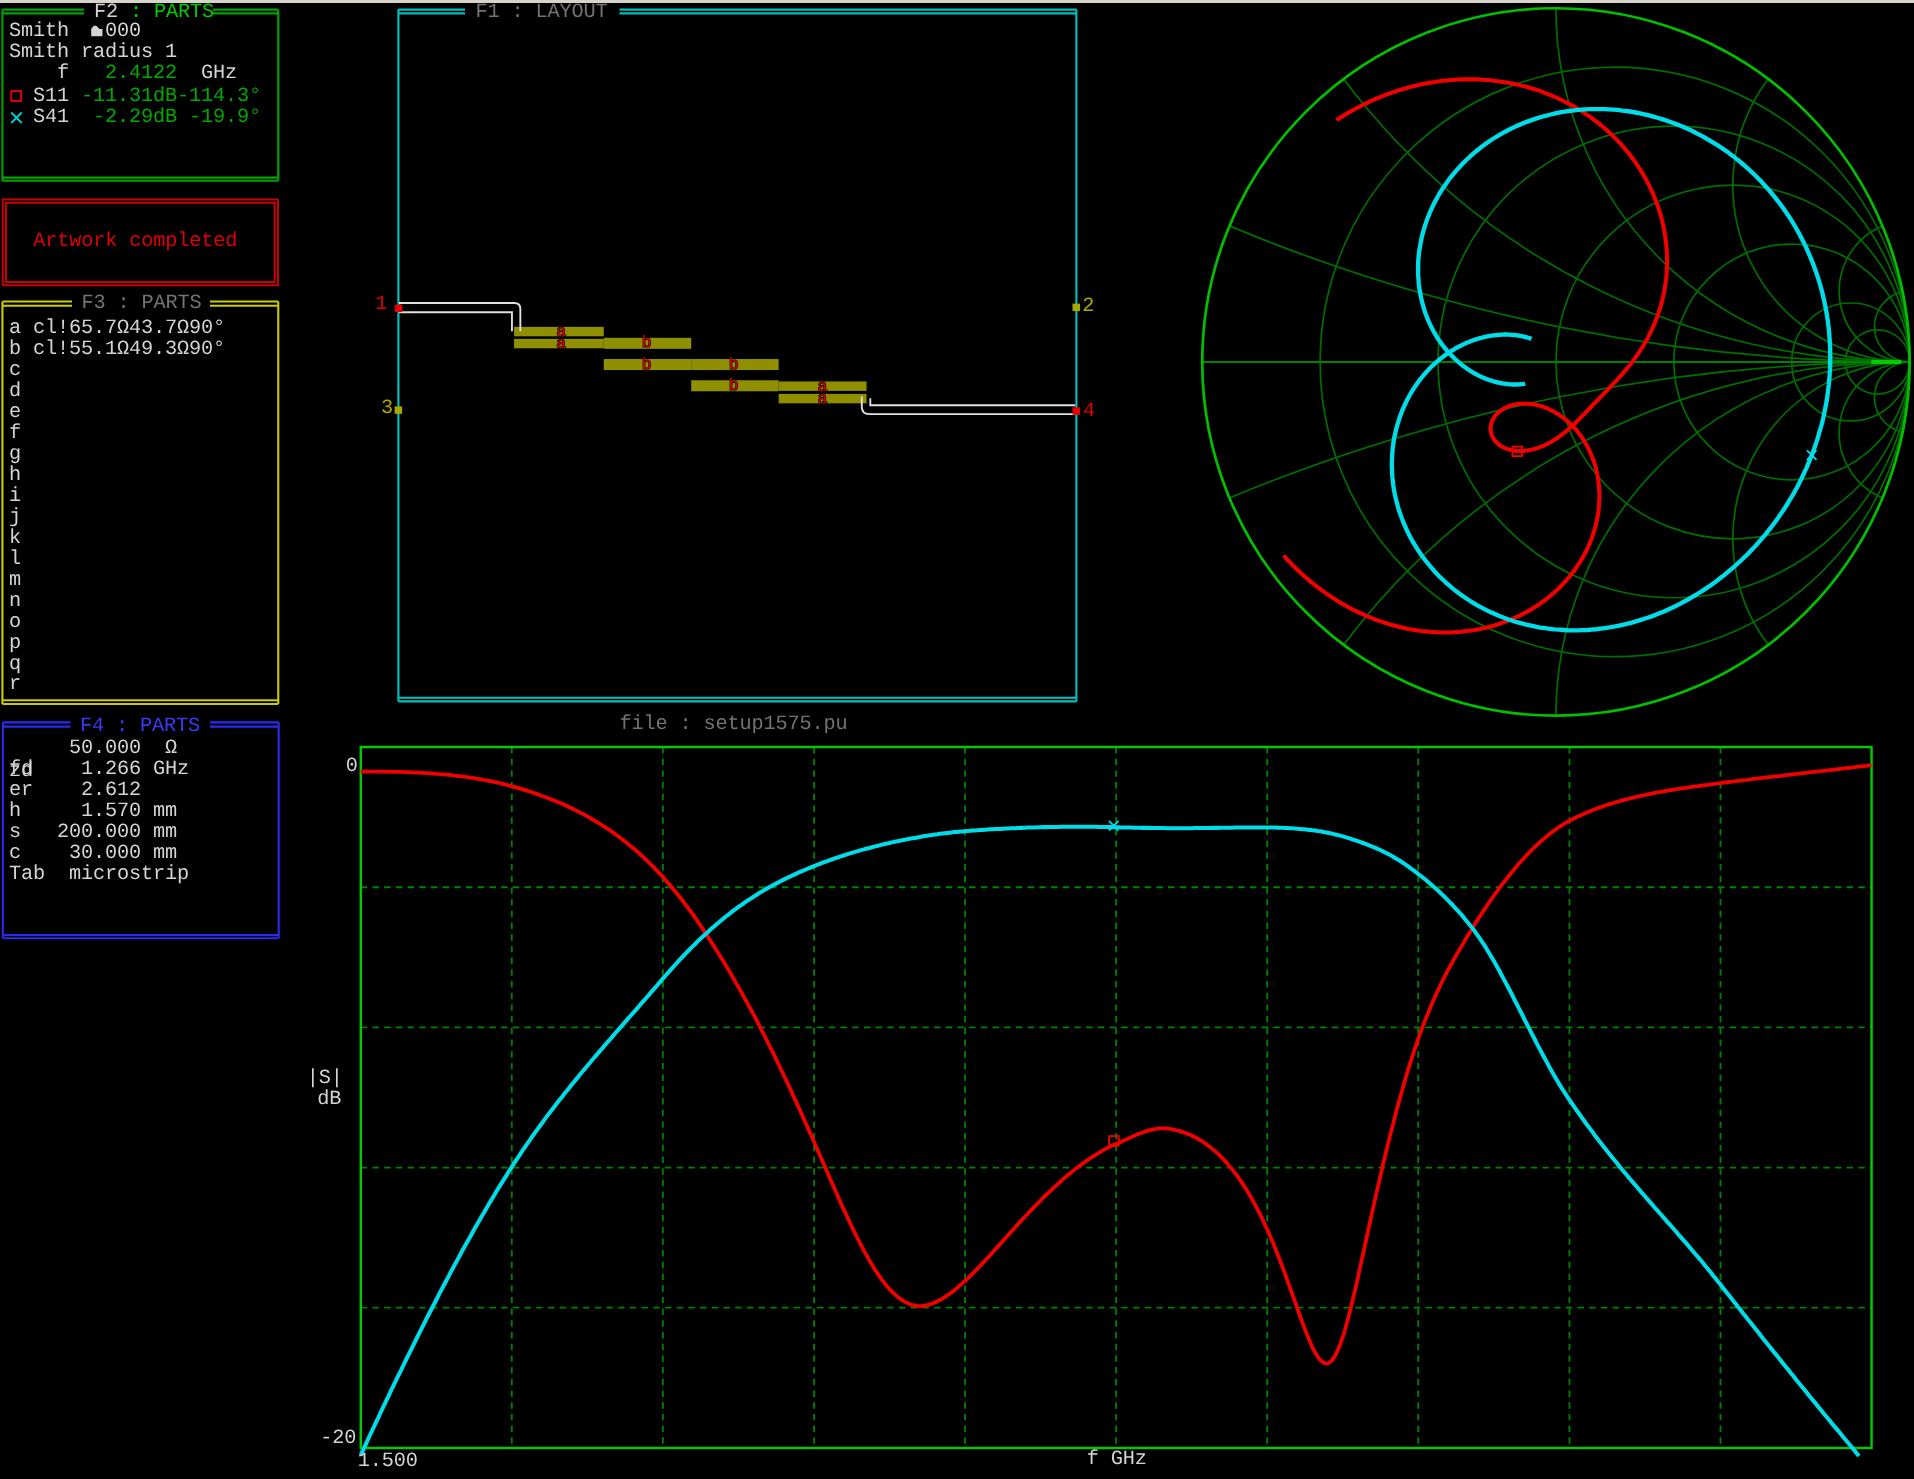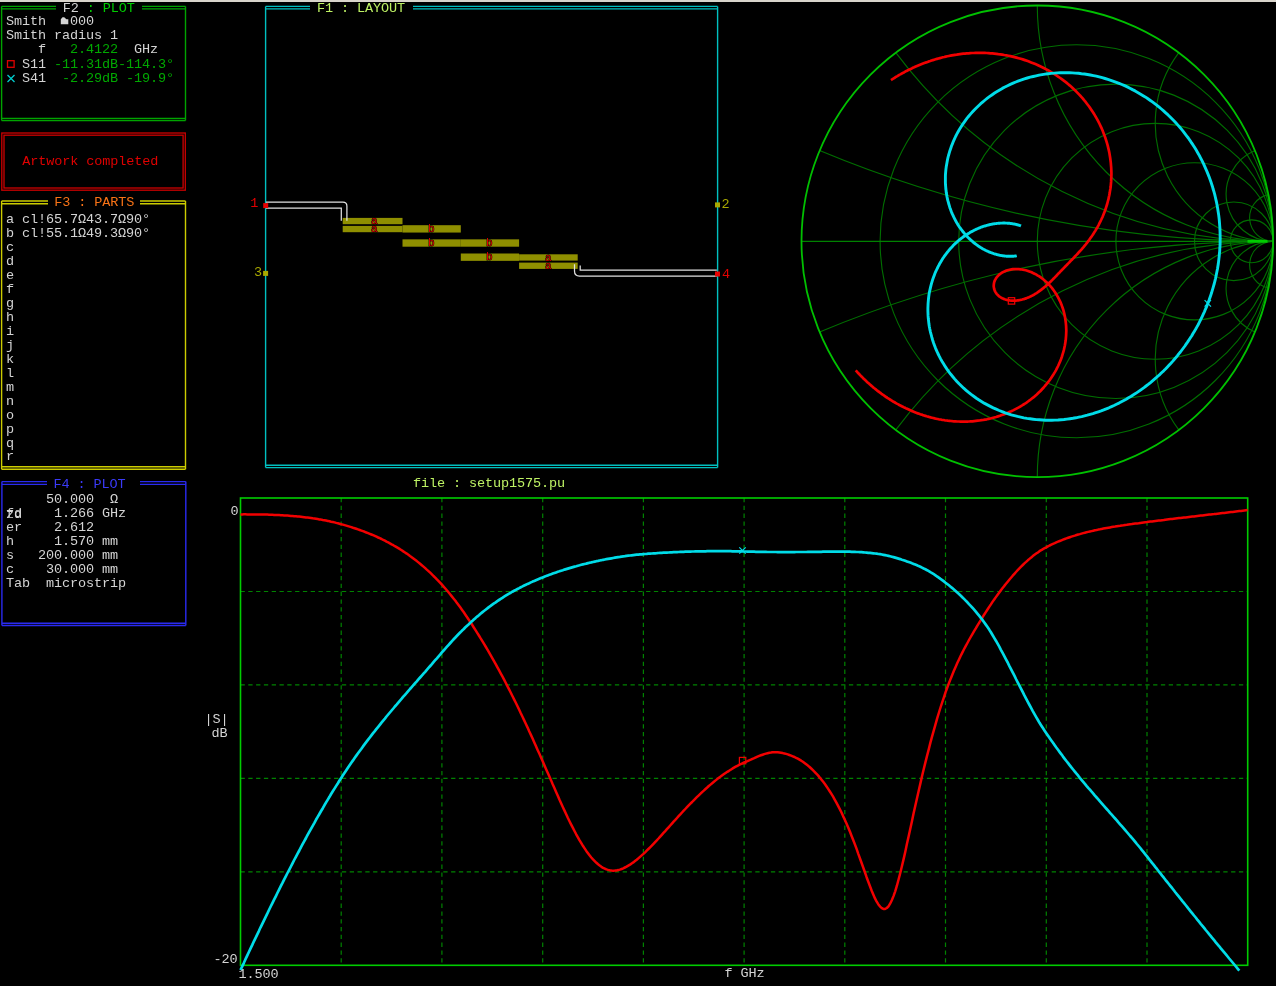--- a/index.html
+++ b/index.html
@@ -1,18 +1,18 @@
 <!DOCTYPE html>
 <html><head><meta charset="utf-8"><style>
 html,body{margin:0;padding:0;background:#000;}
 #scr{position:relative;width:1276px;height:986px;background:#000;overflow:hidden;
   font-family:"Liberation Mono",monospace;-webkit-font-smoothing:antialiased;}
 .t{position:absolute;font-size:13.5px;line-height:13.5px;white-space:pre;letter-spacing:-0.1px;}
-.wh{color:#d4d4d4} .gr{color:#00a800} .gb{color:#00cc00} .ye{color:#f97316}
-.bl{color:#3a3af8} .cy{color:#bef264} .rd{color:#e00000} .rd2{color:#e00000}
+.wh{color:#d4d4d4} .gr{color:#00a800} .gb{color:#00cc00} .ye{color:#737373}
+.bl{color:#3a3af8} .cy{color:#737373} .rd{color:#e00000} .rd2{color:#e00000}
 .ol{color:#a8a800}
 #top{position:absolute;left:0;top:0;width:1276px;height:1.5px;background:#d8d4cb}
 svg{position:absolute;left:0;top:0}
 </style></head><body>
 <div id="scr">
 <svg width="1276" height="986" viewBox="0 0 1276 986">
 <g stroke="#00a400" stroke-width="1.4" fill="none">
 <line x1="1.6" y1="6.4" x2="1.6" y2="120.5"></line>
 <line x1="185.5" y1="6.4" x2="185.5" y2="120.5"></line>
 <line x1="1.6" y1="6.4" x2="56" y2="6.4"></line>
@@ -132,21 +132,21 @@
 <polyline points="240.5,514.4 242.2,514.4 243.9,514.3 245.5,514.3 247.2,514.4 248.9,514.4 250.6,514.4 252.3,514.4 253.9,514.4 255.6,514.4 257.3,514.4 259.0,514.5 260.6,514.5 262.3,514.5 264.0,514.6 265.7,514.6 267.4,514.6 269.0,514.7 270.7,514.8 272.4,514.8 274.1,514.9 275.8,515.0 277.4,515.0 279.1,515.1 280.8,515.2 282.5,515.3 284.1,515.4 285.8,515.5 287.5,515.6 289.2,515.7 290.9,515.9 292.5,516.0 294.2,516.2 295.9,516.3 297.6,516.5 299.3,516.6 300.9,516.8 302.6,517.0 304.3,517.2 306.0,517.4 307.6,517.6 309.3,517.8 311.0,518.0 312.7,518.3 314.4,518.5 316.0,518.8 317.7,519.1 319.4,519.4 321.1,519.6 322.8,520.0 324.4,520.3 326.1,520.6 327.8,520.9 329.5,521.3 331.1,521.7 332.8,522.0 334.5,522.4 336.2,522.9 337.9,523.3 339.5,523.7 341.2,524.2 342.9,524.6 344.6,525.1 346.3,525.6 347.9,526.1 349.6,526.6 351.3,527.1 353.0,527.7 354.6,528.2 356.3,528.8 358.0,529.4 359.7,530.0 361.4,530.6 363.0,531.2 364.7,531.8 366.4,532.5 368.1,533.1 369.8,533.8 371.4,534.5 373.1,535.2 374.8,535.9 376.5,536.7 378.2,537.5 379.8,538.2 381.5,539.0 383.2,539.9 384.9,540.7 386.5,541.6 388.2,542.4 389.9,543.3 391.6,544.3 393.3,545.2 394.9,546.2 396.6,547.2 398.3,548.2 400.0,549.2 401.7,550.3 403.3,551.4 405.0,552.5 406.7,553.6 408.4,554.8 410.0,556.0 411.7,557.2 413.4,558.5 415.1,559.8 416.8,561.1 418.4,562.4 420.1,563.8 421.8,565.2 423.5,566.6 425.2,568.1 426.8,569.6 428.5,571.1 430.2,572.7 431.9,574.3 433.5,576.0 435.2,577.6 436.9,579.4 438.6,581.1 440.3,582.9 441.9,584.7 443.6,586.6 445.3,588.5 447.0,590.5 448.7,592.5 450.3,594.5 452.0,596.6 453.7,598.7 455.4,600.8 457.0,603.1 458.7,605.3 460.4,607.6 462.1,609.9 463.8,612.3 465.4,614.7 467.1,617.2 468.8,619.7 470.5,622.2 472.2,624.8 473.8,627.5 475.5,630.1 477.2,632.8 478.9,635.5 480.5,638.2 482.2,640.9 483.9,643.7 485.6,646.5 487.3,649.4 488.9,652.2 490.6,655.2 492.3,658.1 494.0,661.1 495.7,664.1 497.3,667.1 499.0,670.2 500.7,673.3 502.4,676.4 504.1,679.6 505.7,682.8 507.4,686.1 509.1,689.4 510.8,692.7 512.4,696.0 514.1,699.4 515.8,702.8 517.5,706.3 519.2,709.8 520.8,713.3 522.5,716.8 524.2,720.4 525.9,724.0 527.6,727.6 529.2,731.3 530.9,734.9 532.6,738.6 534.3,742.4 535.9,746.1 537.6,749.9 539.3,753.6 541.0,757.4 542.7,761.2 544.3,765.0 546.0,768.9 547.7,772.7 549.4,776.6 551.1,780.4 552.7,784.3 554.4,788.1 556.1,791.9 557.8,795.7 559.4,799.5 561.1,803.3 562.8,807.0 564.5,810.6 566.2,814.2 567.8,817.8 569.5,821.2 571.2,824.6 572.9,827.9 574.6,831.2 576.2,834.3 577.9,837.3 579.6,840.3 581.3,843.1 582.9,845.8 584.6,848.4 586.3,850.9 588.0,853.2 589.7,855.4 591.3,857.5 593.0,859.4 594.7,861.1 596.4,862.8 598.1,864.3 599.7,865.6 601.4,866.8 603.1,867.8 604.8,868.6 606.4,869.4 608.1,869.9 609.8,870.3 611.5,870.6 613.2,870.7 614.8,870.6 616.5,870.4 618.2,870.1 619.9,869.6 621.6,869.0 623.2,868.3 624.9,867.5 626.6,866.7 628.3,865.7 630.0,864.7 631.6,863.5 633.3,862.4 635.0,861.1 636.7,859.8 638.3,858.4 640.0,856.9 641.7,855.4 643.4,853.9 645.1,852.3 646.7,850.7 648.4,849.0 650.1,847.3 651.8,845.6 653.5,843.8 655.1,842.1 656.8,840.3 658.5,838.5 660.2,836.6 661.8,834.8 663.5,832.9 665.2,831.1 666.9,829.2 668.6,827.3 670.2,825.5 671.9,823.6 673.6,821.7 675.3,819.9 677.0,818.0 678.6,816.2 680.3,814.4 682.0,812.5 683.7,810.7 685.3,809.0 687.0,807.2 688.7,805.4 690.4,803.7 692.1,802.0 693.7,800.3 695.4,798.6 697.1,796.9 698.8,795.3 700.5,793.7 702.1,792.1 703.8,790.6 705.5,789.0 707.2,787.5 708.8,786.0 710.5,784.6 712.2,783.2 713.9,781.8 715.6,780.4 717.2,779.1 718.9,777.8 720.6,776.6 722.3,775.3 724.0,774.1 725.6,773.0 727.3,771.8 729.0,770.8 730.7,769.7 732.3,768.7 734.0,767.7 735.7,766.7 737.4,765.8 739.1,764.9 740.7,764.1 742.4,763.3 744.1,762.5 745.8,761.8 747.5,761.1 749.1,760.3 750.8,759.6 752.5,758.8 754.2,758.1 755.9,757.3 757.5,756.6 759.2,755.9 760.9,755.3 762.6,754.7 764.2,754.1 765.9,753.6 767.6,753.2 769.3,752.8 771.0,752.6 772.6,752.3 774.3,752.2 776.0,752.2 777.7,752.3 779.4,752.5 781.0,752.8 782.7,753.1 784.4,753.5 786.1,753.9 787.7,754.4 789.4,755.0 791.1,755.6 792.8,756.3 794.5,757.0 796.1,757.9 797.8,758.7 799.5,759.7 801.2,760.7 802.9,761.8 804.5,763.0 806.2,764.3 807.9,765.6 809.6,767.0 811.2,768.5 812.9,770.1 814.6,771.8 816.3,773.6 818.0,775.4 819.6,777.4 821.3,779.4 823.0,781.6 824.7,783.8 826.4,786.2 828.0,788.6 829.7,791.2 831.4,793.9 833.1,796.7 834.7,799.6 836.4,802.6 838.1,805.8 839.8,809.1 841.5,812.5 843.1,816.1 844.8,819.7 846.5,823.5 848.2,827.5 849.9,831.5 851.5,835.7 853.2,840.0 854.9,844.4 856.6,848.9 858.2,853.6 859.9,858.2 861.6,863.0 863.3,867.7 865.0,872.5 866.6,877.2 868.3,881.8 870.0,886.3 871.7,890.7 873.4,894.7 875.0,898.4 876.7,901.7 878.4,904.4 880.1,906.6 881.8,908.1 883.4,908.9 885.1,908.9 886.8,908.0 888.5,906.3 890.1,903.7 891.8,900.3 893.5,896.1 895.2,891.3 896.9,885.7 898.5,879.7 900.2,873.2 901.9,866.3 903.6,859.1 905.3,851.7 906.9,844.1 908.6,836.4 910.3,828.7 912.0,821.0 913.6,813.3 915.3,805.7 917.0,798.2 918.7,790.8 920.4,783.4 922.0,776.3 923.7,769.2 925.4,762.4 927.1,755.6 928.8,749.1 930.4,742.6 932.1,736.4 933.8,730.3 935.5,724.4 937.1,718.6 938.8,713.0 940.5,707.5 942.2,702.3 943.9,697.3 945.5,692.4 947.2,687.8 948.9,683.3 950.6,678.9 952.3,674.8 953.9,670.8 955.6,666.9 957.3,663.1 959.0,659.5 960.6,656.0 962.3,652.6 964.0,649.3 965.7,646.1 967.4,643.0 969.0,640.0 970.7,637.0 972.4,634.1 974.1,631.2 975.8,628.4 977.4,625.6 979.1,622.8 980.8,620.1 982.5,617.4 984.1,614.7 985.8,612.1 987.5,609.5 989.2,606.9 990.9,604.4 992.5,601.9 994.2,599.5 995.9,597.1 997.6,594.8 999.3,592.5 1000.9,590.3 1002.6,588.1 1004.3,585.9 1006.0,583.8 1007.7,581.7 1009.3,579.7 1011.0,577.7 1012.7,575.7 1014.4,573.8 1016.0,572.0 1017.7,570.2 1019.4,568.4 1021.1,566.7 1022.8,565.0 1024.4,563.4 1026.1,561.9 1027.8,560.3 1029.5,558.9 1031.2,557.5 1032.8,556.1 1034.5,554.8 1036.2,553.6 1037.9,552.4 1039.5,551.2 1041.2,550.2 1042.9,549.1 1044.6,548.2 1046.3,547.3 1047.9,546.4 1049.6,545.5 1051.3,544.7 1053.0,543.9 1054.7,543.2 1056.3,542.4 1058.0,541.7 1059.7,541.0 1061.4,540.3 1063.0,539.6 1064.7,539.0 1066.4,538.4 1068.1,537.8 1069.8,537.2 1071.4,536.6 1073.1,536.1 1074.8,535.6 1076.5,535.0 1078.2,534.5 1079.8,534.1 1081.5,533.6 1083.2,533.1 1084.9,532.7 1086.5,532.3 1088.2,531.9 1089.9,531.5 1091.6,531.1 1093.3,530.7 1094.9,530.3 1096.6,530.0 1098.3,529.6 1100.0,529.3 1101.7,528.9 1103.3,528.6 1105.0,528.3 1106.7,528.0 1108.4,527.7 1110.0,527.4 1111.7,527.1 1113.4,526.8 1115.1,526.6 1116.8,526.3 1118.4,526.0 1120.1,525.8 1121.8,525.5 1123.5,525.3 1125.2,525.0 1126.8,524.8 1128.5,524.5 1130.2,524.3 1131.9,524.1 1133.6,523.8 1135.2,523.6 1136.9,523.4 1138.6,523.2 1140.3,522.9 1141.9,522.7 1143.6,522.5 1145.3,522.3 1147.0,522.1 1148.7,521.8 1150.3,521.6 1152.0,521.4 1153.7,521.2 1155.4,521.0 1157.1,520.8 1158.7,520.6 1160.4,520.4 1162.1,520.2 1163.8,520.0 1165.4,519.7 1167.1,519.5 1168.8,519.3 1170.5,519.1 1172.2,518.9 1173.8,518.7 1175.5,518.5 1177.2,518.3 1178.9,518.1 1180.6,517.9 1182.2,517.7 1183.9,517.5 1185.6,517.4 1187.3,517.2 1188.9,517.0 1190.6,516.8 1192.3,516.6 1194.0,516.4 1195.7,516.2 1197.3,516.0 1199.0,515.8 1200.7,515.6 1202.4,515.4 1204.1,515.2 1205.7,515.0 1207.4,514.8 1209.1,514.6 1210.8,514.4 1212.4,514.2 1214.1,514.1 1215.8,513.9 1217.5,513.7 1219.2,513.5 1220.8,513.3 1222.5,513.1 1224.2,512.9 1225.9,512.7 1227.6,512.5 1229.2,512.3 1230.9,512.1 1232.6,511.9 1234.3,511.7 1235.9,511.5 1237.6,511.3 1239.3,511.1 1241.0,510.9 1242.7,510.7 1244.3,510.5 1246.0,510.3 1247.7,510.1" stroke="#f20000" stroke-width="2.5" fill="none" stroke-linejoin="round"></polyline>
 <polyline points="240.5,970.0 242.2,966.4 243.9,962.8 245.5,959.2 247.2,955.6 248.9,952.0 250.6,948.4 252.3,944.9 253.9,941.3 255.6,937.8 257.3,934.3 259.0,930.8 260.6,927.3 262.3,923.8 264.0,920.3 265.7,916.8 267.4,913.4 269.0,910.0 270.7,906.5 272.4,903.1 274.1,899.7 275.8,896.3 277.4,893.0 279.1,889.6 280.8,886.2 282.5,882.9 284.1,879.6 285.8,876.3 287.5,873.0 289.2,869.8 290.9,866.5 292.5,863.3 294.2,860.0 295.9,856.8 297.6,853.7 299.3,850.5 300.9,847.3 302.6,844.2 304.3,841.1 306.0,838.0 307.6,834.9 309.3,831.9 311.0,828.8 312.7,825.8 314.4,822.8 316.0,819.8 317.7,816.9 319.4,814.0 321.1,811.0 322.8,808.2 324.4,805.3 326.1,802.4 327.8,799.6 329.5,796.8 331.1,794.0 332.8,791.3 334.5,788.6 336.2,785.9 337.9,783.2 339.5,780.5 341.2,777.9 342.9,775.3 344.6,772.8 346.3,770.2 347.9,767.7 349.6,765.2 351.3,762.8 353.0,760.4 354.6,758.0 356.3,755.6 358.0,753.3 359.7,751.0 361.4,748.7 363.0,746.4 364.7,744.1 366.4,741.9 368.1,739.7 369.8,737.5 371.4,735.4 373.1,733.2 374.8,731.1 376.5,728.9 378.2,726.8 379.8,724.8 381.5,722.7 383.2,720.6 384.9,718.6 386.5,716.5 388.2,714.5 389.9,712.5 391.6,710.5 393.3,708.5 394.9,706.5 396.6,704.6 398.3,702.6 400.0,700.6 401.7,698.7 403.3,696.7 405.0,694.8 406.7,692.9 408.4,690.9 410.0,689.0 411.7,687.1 413.4,685.2 415.1,683.2 416.8,681.3 418.4,679.4 420.1,677.5 421.8,675.6 423.5,673.7 425.2,671.8 426.8,669.8 428.5,667.9 430.2,666.0 431.9,664.1 433.5,662.1 435.2,660.2 436.9,658.3 438.6,656.3 440.3,654.4 441.9,652.4 443.6,650.5 445.3,648.6 447.0,646.7 448.7,644.8 450.3,643.0 452.0,641.1 453.7,639.3 455.4,637.5 457.0,635.8 458.7,634.0 460.4,632.3 462.1,630.6 463.8,629.0 465.4,627.3 467.1,625.7 468.8,624.2 470.5,622.6 472.2,621.1 473.8,619.5 475.5,618.1 477.2,616.6 478.9,615.2 480.5,613.8 482.2,612.4 483.9,611.0 485.6,609.7 487.3,608.4 488.9,607.1 490.6,605.9 492.3,604.6 494.0,603.4 495.7,602.3 497.3,601.1 499.0,600.0 500.7,598.9 502.4,597.8 504.1,596.7 505.7,595.7 507.4,594.6 509.1,593.6 510.8,592.7 512.4,591.7 514.1,590.8 515.8,589.9 517.5,589.0 519.2,588.1 520.8,587.2 522.5,586.4 524.2,585.5 525.9,584.7 527.6,583.9 529.2,583.2 530.9,582.4 532.6,581.6 534.3,580.9 535.9,580.2 537.6,579.5 539.3,578.8 541.0,578.1 542.7,577.4 544.3,576.7 546.0,576.1 547.7,575.4 549.4,574.8 551.1,574.2 552.7,573.6 554.4,573.0 556.1,572.4 557.8,571.8 559.4,571.3 561.1,570.7 562.8,570.2 564.5,569.6 566.2,569.1 567.8,568.6 569.5,568.1 571.2,567.6 572.9,567.1 574.6,566.6 576.2,566.2 577.9,565.7 579.6,565.3 581.3,564.8 582.9,564.4 584.6,564.0 586.3,563.6 588.0,563.1 589.7,562.7 591.3,562.4 593.0,562.0 594.7,561.6 596.4,561.2 598.1,560.9 599.7,560.5 601.4,560.2 603.1,559.8 604.8,559.5 606.4,559.2 608.1,558.9 609.8,558.6 611.5,558.3 613.2,558.0 614.8,557.7 616.5,557.4 618.2,557.1 619.9,556.9 621.6,556.6 623.2,556.4 624.9,556.2 626.6,555.9 628.3,555.7 630.0,555.5 631.6,555.3 633.3,555.1 635.0,554.9 636.7,554.7 638.3,554.6 640.0,554.4 641.7,554.3 643.4,554.1 645.1,554.0 646.7,553.9 648.4,553.7 650.1,553.6 651.8,553.5 653.5,553.4 655.1,553.3 656.8,553.2 658.5,553.0 660.2,552.9 661.8,552.8 663.5,552.7 665.2,552.6 666.9,552.6 668.6,552.5 670.2,552.4 671.9,552.3 673.6,552.2 675.3,552.1 677.0,552.1 678.6,552.0 680.3,551.9 682.0,551.9 683.7,551.8 685.3,551.7 687.0,551.7 688.7,551.6 690.4,551.6 692.1,551.5 693.7,551.5 695.4,551.4 697.1,551.4 698.8,551.4 700.5,551.3 702.1,551.3 703.8,551.3 705.5,551.3 707.2,551.2 708.8,551.2 710.5,551.2 712.2,551.2 713.9,551.2 715.6,551.2 717.2,551.2 718.9,551.2 720.6,551.2 722.3,551.2 724.0,551.2 725.6,551.2 727.3,551.2 729.0,551.2 730.7,551.2 732.3,551.3 734.0,551.3 735.7,551.3 737.4,551.3 739.1,551.4 740.7,551.4 742.4,551.4 744.1,551.5 745.8,551.5 747.5,551.6 749.1,551.6 750.8,551.7 752.5,551.7 754.2,551.7 755.9,551.8 757.5,551.8 759.2,551.8 760.9,551.9 762.6,551.9 764.2,551.9 765.9,551.9 767.6,552.0 769.3,552.0 771.0,552.0 772.6,552.0 774.3,552.0 776.0,552.0 777.7,552.1 779.4,552.1 781.0,552.1 782.7,552.1 784.4,552.1 786.1,552.1 787.7,552.1 789.4,552.1 791.1,552.1 792.8,552.1 794.5,552.1 796.1,552.0 797.8,552.0 799.5,552.0 801.2,552.0 802.9,552.0 804.5,552.0 806.2,552.0 807.9,551.9 809.6,551.9 811.2,551.9 812.9,551.9 814.6,551.8 816.3,551.8 818.0,551.8 819.6,551.8 821.3,551.8 823.0,551.7 824.7,551.7 826.4,551.7 828.0,551.7 829.7,551.7 831.4,551.6 833.1,551.6 834.7,551.6 836.4,551.6 838.1,551.6 839.8,551.6 841.5,551.6 843.1,551.6 844.8,551.7 846.5,551.7 848.2,551.7 849.9,551.7 851.5,551.8 853.2,551.8 854.9,551.9 856.6,552.0 858.2,552.0 859.9,552.1 861.6,552.2 863.3,552.3 865.0,552.5 866.6,552.6 868.3,552.8 870.0,552.9 871.7,553.1 873.4,553.3 875.0,553.5 876.7,553.7 878.4,554.0 880.1,554.2 881.8,554.5 883.4,554.8 885.1,555.1 886.8,555.5 888.5,555.9 890.1,556.3 891.8,556.7 893.5,557.1 895.2,557.6 896.9,558.1 898.5,558.6 900.2,559.1 901.9,559.7 903.6,560.2 905.3,560.8 906.9,561.4 908.6,562.0 910.3,562.6 912.0,563.3 913.6,563.9 915.3,564.6 917.0,565.3 918.7,566.1 920.4,566.8 922.0,567.6 923.7,568.5 925.4,569.3 927.1,570.2 928.8,571.2 930.4,572.2 932.1,573.2 933.8,574.2 935.5,575.3 937.1,576.5 938.8,577.6 940.5,578.9 942.2,580.1 943.9,581.4 945.5,582.7 947.2,584.0 948.9,585.3 950.6,586.7 952.3,588.1 953.9,589.5 955.6,591.0 957.3,592.5 959.0,594.0 960.6,595.6 962.3,597.2 964.0,598.9 965.7,600.6 967.4,602.3 969.0,604.1 970.7,605.9 972.4,607.7 974.1,609.6 975.8,611.6 977.4,613.6 979.1,615.7 980.8,617.8 982.5,619.9 984.1,622.2 985.8,624.6 987.5,627.1 989.2,629.6 990.9,632.3 992.5,635.0 994.2,637.9 995.9,640.7 997.6,643.7 999.3,646.7 1000.9,649.8 1002.6,652.9 1004.3,656.1 1006.0,659.3 1007.7,662.5 1009.3,665.8 1011.0,669.1 1012.7,672.4 1014.4,675.7 1016.0,679.0 1017.7,682.3 1019.4,685.6 1021.1,688.9 1022.8,692.2 1024.4,695.4 1026.1,698.6 1027.8,701.8 1029.5,705.0 1031.2,708.1 1032.8,711.1 1034.5,714.1 1036.2,717.1 1037.9,720.0 1039.5,722.8 1041.2,725.5 1042.9,728.1 1044.6,730.7 1046.3,733.2 1047.9,735.6 1049.6,738.1 1051.3,740.5 1053.0,742.8 1054.7,745.2 1056.3,747.5 1058.0,749.8 1059.7,752.1 1061.4,754.3 1063.0,756.6 1064.7,758.8 1066.4,761.0 1068.1,763.1 1069.8,765.3 1071.4,767.4 1073.1,769.5 1074.8,771.6 1076.5,773.7 1078.2,775.7 1079.8,777.8 1081.5,779.8 1083.2,781.8 1084.9,783.8 1086.5,785.8 1088.2,787.8 1089.9,789.7 1091.6,791.7 1093.3,793.6 1094.9,795.6 1096.6,797.5 1098.3,799.4 1100.0,801.4 1101.7,803.3 1103.3,805.2 1105.0,807.1 1106.7,809.0 1108.4,810.9 1110.0,812.8 1111.7,814.7 1113.4,816.6 1115.1,818.5 1116.8,820.4 1118.4,822.4 1120.1,824.3 1121.8,826.2 1123.5,828.1 1125.2,830.1 1126.8,832.0 1128.5,834.0 1130.2,836.0 1131.9,837.9 1133.6,839.9 1135.2,841.9 1136.9,844.0 1138.6,846.0 1140.3,848.0 1141.9,850.1 1143.6,852.2 1145.3,854.3 1147.0,856.4 1148.7,858.6 1150.3,860.7 1152.0,862.8 1153.7,864.9 1155.4,867.1 1157.1,869.2 1158.7,871.3 1160.4,873.4 1162.1,875.6 1163.8,877.7 1165.4,879.8 1167.1,881.9 1168.8,884.0 1170.5,886.1 1172.2,888.2 1173.8,890.3 1175.5,892.5 1177.2,894.6 1178.9,896.7 1180.6,898.8 1182.2,900.9 1183.9,902.9 1185.6,905.0 1187.3,907.1 1188.9,909.2 1190.6,911.3 1192.3,913.4 1194.0,915.5 1195.7,917.5 1197.3,919.6 1199.0,921.7 1200.7,923.8 1202.4,925.8 1204.1,927.9 1205.7,930.0 1207.4,932.0 1209.1,934.1 1210.8,936.1 1212.4,938.2 1214.1,940.2 1215.8,942.3 1217.5,944.3 1219.2,946.3 1220.8,948.4 1222.5,950.4 1224.2,952.4 1225.9,954.4 1227.6,956.5 1229.2,958.5 1230.9,960.5 1232.6,962.5 1234.3,964.5 1235.9,966.5 1237.6,968.6 1239.3,970.7" stroke="#00dce8" stroke-width="2.7" fill="none" stroke-linejoin="round"></polyline>
 <rect x="1008.3" y="297.7" width="6.4" height="6.4" stroke="#f20000" stroke-width="1.2" fill="none"></rect>
 <path d="M1204.6,300.2 l6.4,6.4 M1211.0,300.2 l-6.4,6.4" stroke="#00dce8" stroke-width="1.2" fill="none"></path>
 <rect x="739.4" y="757.4" width="6.4" height="6.4" stroke="#f20000" stroke-width="1.2" fill="none"></rect>
 <path d="M739.3,547.3 l6.4,6.4 M745.7,547.3 l-6.4,6.4" stroke="#00dce8" stroke-width="1.2" fill="none"></path>
 <rect x="7.5" y="60.7" width="6.6" height="6.6" stroke="#e00000" stroke-width="1.3" fill="none"></rect>
 <path d="M7.5,75.0 l7,7 M14.5,75.0 l-7,7" stroke="#00cccc" stroke-width="1.3"></path>
 <path d="M60.8,24.2 L60.8,19.3 L62.5,17.2 L64.2,17.2 L66.4,19.3 L68.3,19.3 L68.3,24.2 Z" fill="#d4d4d4"></path>
 </svg>
-<div class="t " style="left:62.7px;top:1.6px"><span class="wh">F2</span> <span class="gb">: PLOT</span></div>
+<div class="t " style="left:62.7px;top:1.6px"><span class="wh">F2</span> <span class="gb">: PARTS</span></div>
 <div class="t " style="left:6px;top:15.1px"><span class="wh">Smith</span></div>
 <div class="t " style="left:70px;top:15.1px"><span class="wh">000</span></div>
 <div class="t " style="left:6px;top:29.3px"><span class="wh">Smith radius 1</span></div>
 <div class="t " style="left:38px;top:43.4px"><span class="wh">f</span></div>
 <div class="t " style="left:70px;top:43.4px"><span class="gr">2.4122</span></div>
 <div class="t " style="left:134px;top:43.4px"><span class="wh">GHz</span></div>
 <div class="t " style="left:22px;top:57.5px"><span class="wh">S11</span></div>
 <div class="t " style="left:54px;top:57.5px"><span class="gr">-11.31dB-114.3°</span></div>
 <div class="t " style="left:22px;top:71.6px"><span class="wh">S41</span></div>
 <div class="t " style="left:62px;top:71.6px"><span class="gr">-2.29dB -19.9°</span></div>
@@ -165,21 +165,21 @@
 <div class="t " style="left:6px;top:324.8px"><span class="wh">i</span></div>
 <div class="t " style="left:6px;top:338.7px"><span class="wh">j</span></div>
 <div class="t " style="left:6px;top:352.7px"><span class="wh">k</span></div>
 <div class="t " style="left:6px;top:366.7px"><span class="wh">l</span></div>
 <div class="t " style="left:6px;top:380.6px"><span class="wh">m</span></div>
 <div class="t " style="left:6px;top:394.6px"><span class="wh">n</span></div>
 <div class="t " style="left:6px;top:408.5px"><span class="wh">o</span></div>
 <div class="t " style="left:6px;top:422.5px"><span class="wh">p</span></div>
 <div class="t " style="left:6px;top:436.5px"><span class="wh">q</span></div>
 <div class="t " style="left:6px;top:450.4px"><span class="wh">r</span></div>
-<div class="t " style="left:53.4px;top:478.3px"><span class="bl">F4 : PLOT</span></div>
+<div class="t " style="left:53.4px;top:478.3px"><span class="bl">F4 : PARTS</span></div>
 <div class="t " style="left:6px;top:508px"><span class="wh">zd</span></div>
 <div class="t " style="left:46px;top:492.7px"><span class="wh">50.000</span></div>
 <div class="t " style="left:110px;top:492.7px"><span class="wh">Ω</span></div>
 <div class="t " style="left:6px;top:506.7px"><span class="wh">fd</span></div>
 <div class="t " style="left:54px;top:506.7px"><span class="wh">1.266</span></div>
 <div class="t " style="left:102px;top:506.7px"><span class="wh">GHz</span></div>
 <div class="t " style="left:6px;top:520.7px"><span class="wh">er</span></div>
 <div class="t " style="left:54px;top:520.7px"><span class="wh">2.612</span></div>
 <div class="t " style="left:6px;top:534.7px"><span class="wh">h</span></div>
 <div class="t " style="left:54px;top:534.7px"><span class="wh">1.570</span></div>

